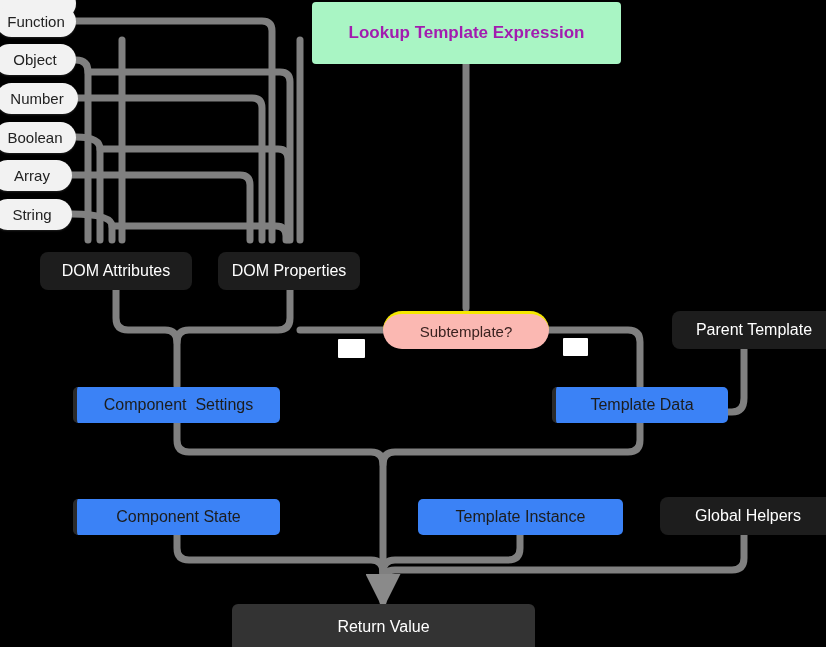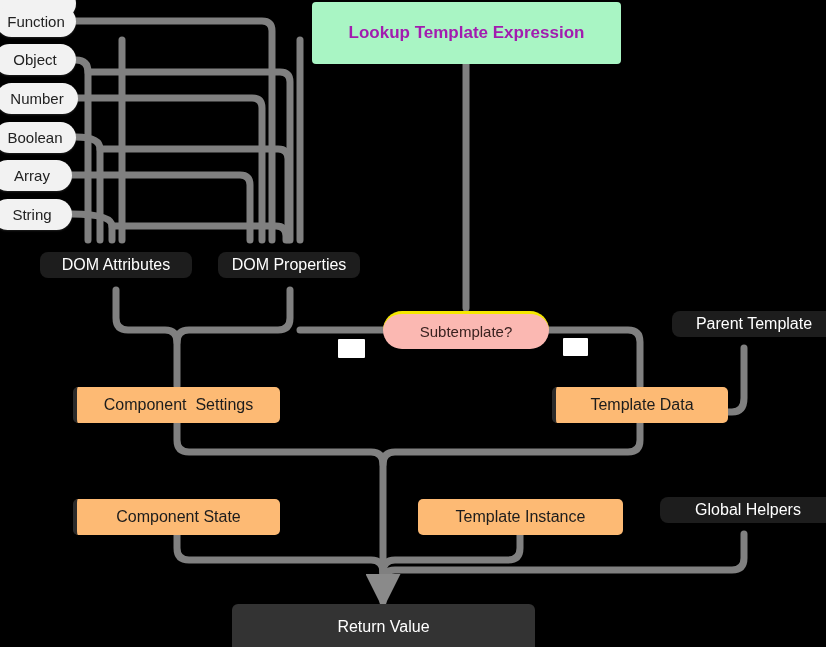--- a/index.html
+++ b/index.html
@@ -49,26 +49,26 @@
     height: 31px;
     box-shadow: 0 1px 2px rgba(255,255,255,0.12);
   }
 
   
   .dark {
     background: #1d1d1d;
     color: #ffffff;
     border-radius: 8px;
     font-size: 16px;
-    height: 26px;
+    height: 38px;
   }
 
   
   .grey {
-    background: #fdba74;
+    background: #3b82f6;
     color: #1c1c1c;
     border-radius: 5px;
     font-size: 16px;
     height: 36px;
     border-left: 4px solid #2b2b2b;
   }
   .grey.no-bar { border-left: none; }
 
   
   .green {

